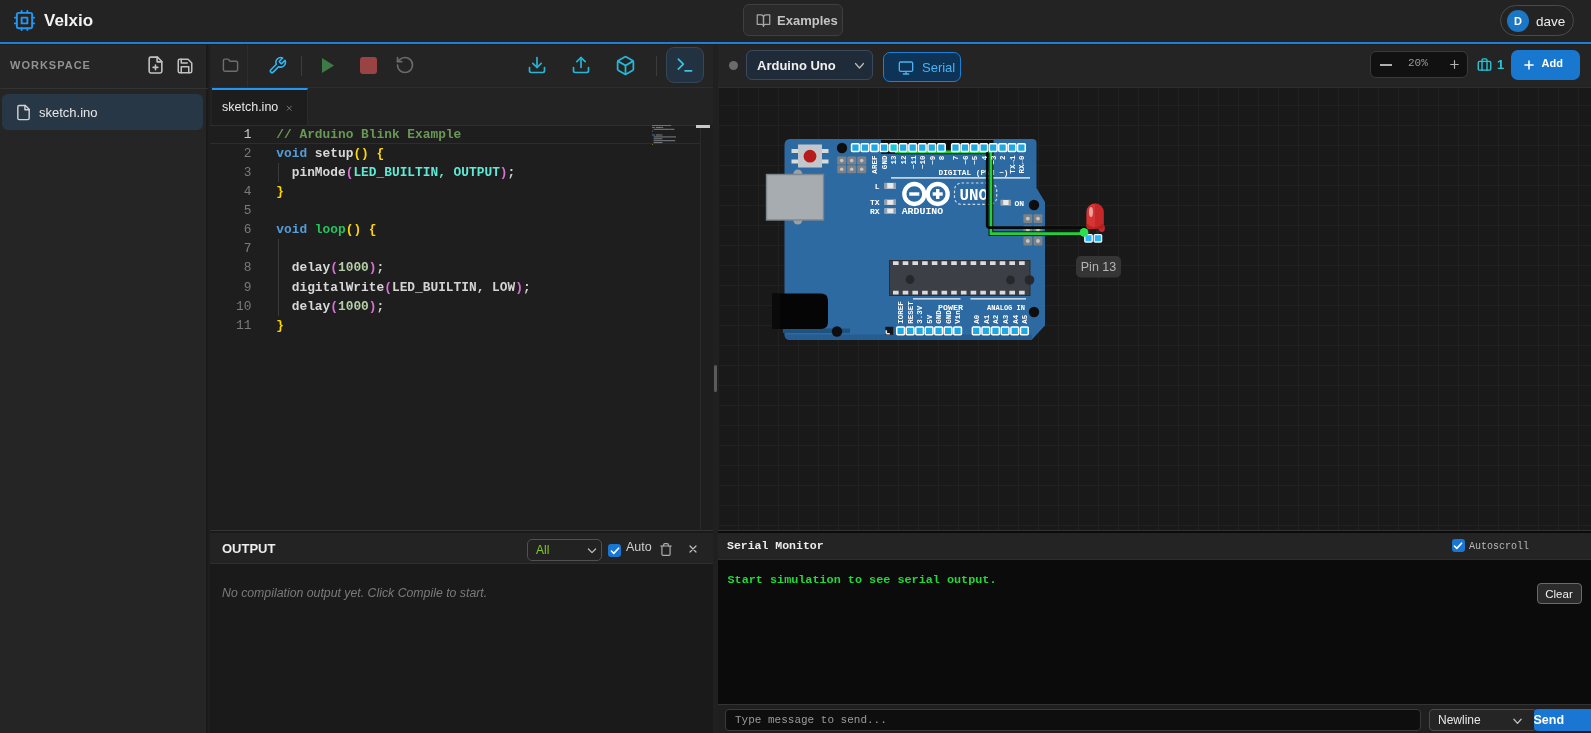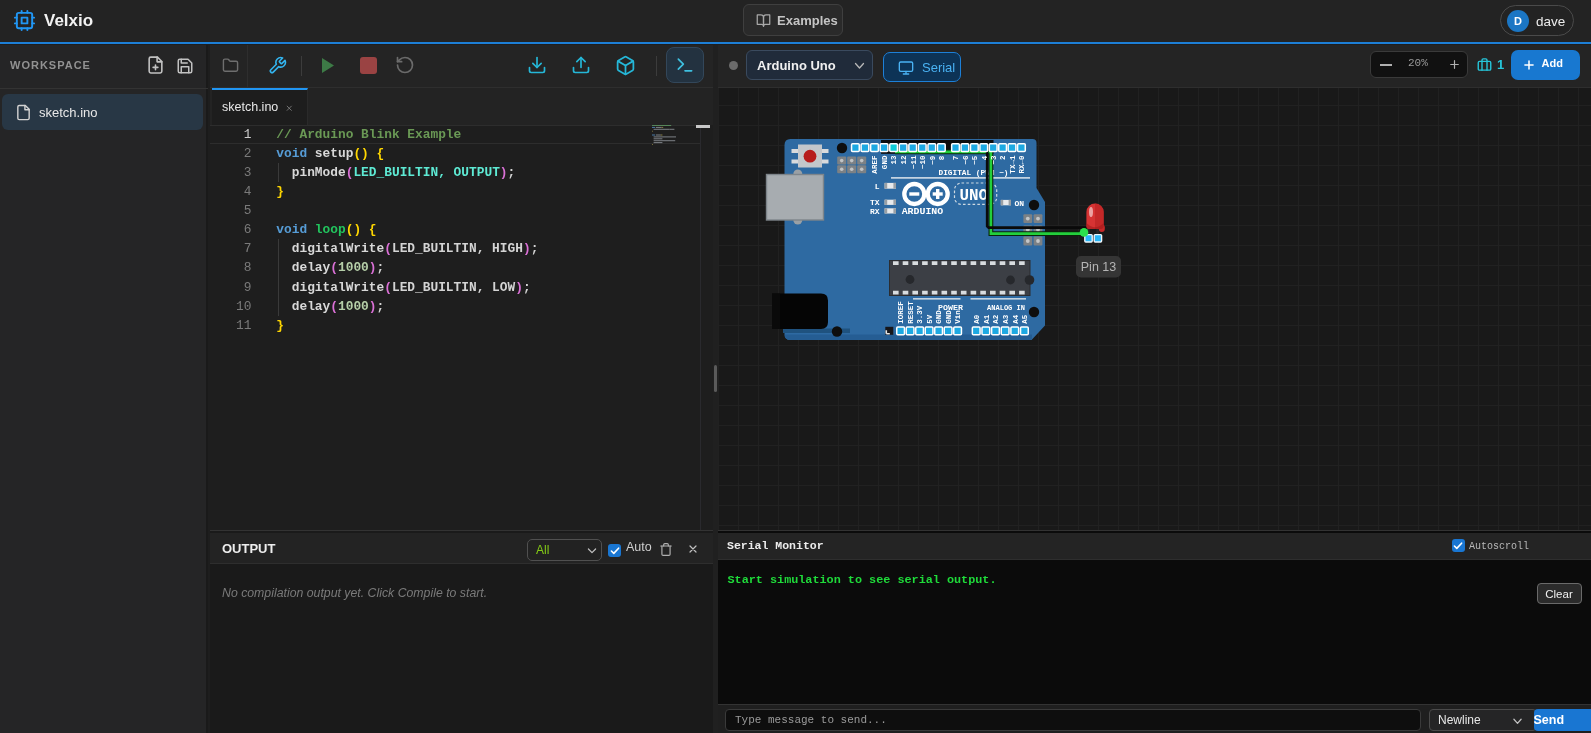--- a/index.html
+++ b/index.html
@@ -109,21 +109,20 @@
       <div class="abs" style="left:66.3px;top:19.3px;line-height:19.1px;white-space:pre;"><span style="color:#569CD6">void</span><span style="color:#d8d8d8"> setup</span><span style="color:#FFD700">()</span><span style="color:#d4d4d4"> </span><span style="color:#FFD700">{</span></div>
       <div class="abs" style="left:0;top:38.4px;width:41.5px;text-align:right;color:#7a7a7a;font-weight:normal;line-height:19.1px;">3</div>
       <div class="abs" style="left:66.3px;top:38.4px;line-height:19.1px;white-space:pre;"><span style="color:#d8d8d8">  pinMode</span><span style="color:#DA70D6">(</span><span style="color:#5eead4">LED_BUILTIN, OUTPUT</span><span style="color:#DA70D6">)</span><span style="color:#d4d4d4">;</span></div>
       <div class="abs" style="left:0;top:57.5px;width:41.5px;text-align:right;color:#7a7a7a;font-weight:normal;line-height:19.1px;">4</div>
       <div class="abs" style="left:66.3px;top:57.5px;line-height:19.1px;white-space:pre;"><span style="color:#FFD700">}</span></div>
       <div class="abs" style="left:0;top:76.6px;width:41.5px;text-align:right;color:#7a7a7a;font-weight:normal;line-height:19.1px;">5</div>
       <div class="abs" style="left:66.3px;top:76.6px;line-height:19.1px;white-space:pre;"></div>
       <div class="abs" style="left:0;top:95.7px;width:41.5px;text-align:right;color:#7a7a7a;font-weight:normal;line-height:19.1px;">6</div>
       <div class="abs" style="left:66.3px;top:95.7px;line-height:19.1px;white-space:pre;"><span style="color:#569CD6">void</span><span style="color:#22c55e"> loop</span><span style="color:#FFD700">()</span><span style="color:#d4d4d4"> </span><span style="color:#FFD700">{</span></div>
       <div class="abs" style="left:0;top:114.8px;width:41.5px;text-align:right;color:#7a7a7a;font-weight:normal;line-height:19.1px;">7</div>
-      <div class="abs" style="left:66.3px;top:114.8px;line-height:19.1px;white-space:pre;"><span style="color:#d8d8d8">  digitalWrite</span><span style="color:#DA70D6">(</span><span style="color:#d4d4d4">LED_BUILTIN, HIGH</span><span style="color:#DA70D6">)</span><span style="color:#d4d4d4">;</span></div>
       <div class="abs" style="left:0;top:133.9px;width:41.5px;text-align:right;color:#7a7a7a;font-weight:normal;line-height:19.1px;">8</div>
       <div class="abs" style="left:66.3px;top:133.9px;line-height:19.1px;white-space:pre;"><span style="color:#d8d8d8">  delay</span><span style="color:#DA70D6">(</span><span style="color:#B5CEA8">1000</span><span style="color:#DA70D6">)</span><span style="color:#d4d4d4">;</span></div>
       <div class="abs" style="left:0;top:153.0px;width:41.5px;text-align:right;color:#7a7a7a;font-weight:normal;line-height:19.1px;">9</div>
       <div class="abs" style="left:66.3px;top:153.0px;line-height:19.1px;white-space:pre;"><span style="color:#d8d8d8">  digitalWrite</span><span style="color:#DA70D6">(</span><span style="color:#d4d4d4">LED_BUILTIN, LOW</span><span style="color:#DA70D6">)</span><span style="color:#d4d4d4">;</span></div>
       <div class="abs" style="left:0;top:172.1px;width:41.5px;text-align:right;color:#7a7a7a;font-weight:normal;line-height:19.1px;">10</div>
       <div class="abs" style="left:66.3px;top:172.1px;line-height:19.1px;white-space:pre;"><span style="color:#d8d8d8">  delay</span><span style="color:#DA70D6">(</span><span style="color:#B5CEA8">1000</span><span style="color:#DA70D6">)</span><span style="color:#d4d4d4">;</span></div>
       <div class="abs" style="left:0;top:191.2px;width:41.5px;text-align:right;color:#7a7a7a;font-weight:normal;line-height:19.1px;">11</div>
       <div class="abs" style="left:66.3px;top:191.2px;line-height:19.1px;white-space:pre;"><span style="color:#FFD700">}</span></div>
       <div class="abs" style="left:67.5px;top:38.4px;width:1px;height:19.1px;background:#3a3a3a;"></div>
       <div class="abs" style="left:67.5px;top:114.8px;width:1px;height:76.4px;background:#3a3a3a;"></div>

